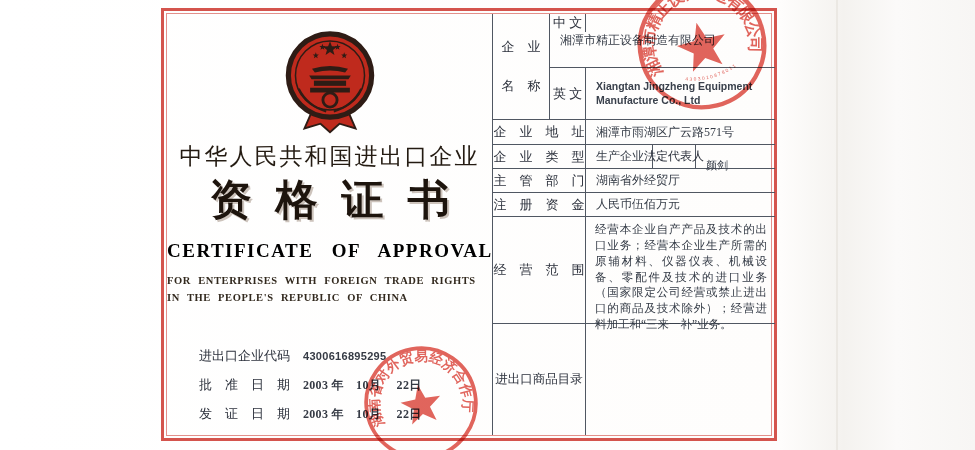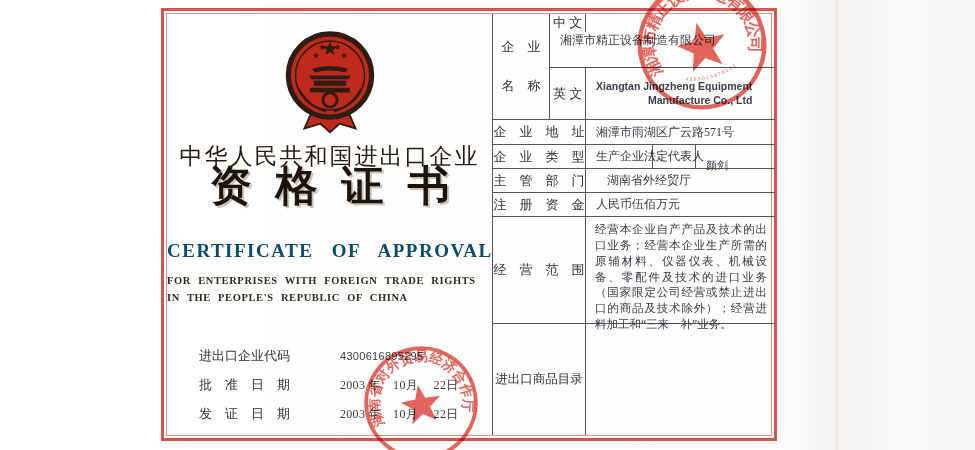--- a/index.html
+++ b/index.html
@@ -18,58 +18,58 @@
   }
   .cert-inner{
     position:absolute;inset:2px;border:1px solid rgba(212,84,77,.65);
   }
 
   
   .left-col{position:absolute;left:0;top:0;width:325px;height:100%;}
   .emblem{display:block;margin:16px auto 0;width:96px;height:106px;}
   .title-cn{position:absolute;top:127px;left:0;width:100%;text-align:center;
     font-size:23px;letter-spacing:2px;color:#241b12;white-space:nowrap;}
-  .title-main{position:absolute;top:144px;left:0;width:100%;text-align:center;
+  .title-main{position:absolute;top:158px;left:0;width:100%;text-align:center;
     font-size:42px;font-weight:bold;letter-spacing:24px;padding-left:24px;box-sizing:border-box;
     color:#1d140d;text-shadow:2px 2px 0 rgba(90,60,35,.30);white-space:nowrap;}
   .title-en{position:absolute;top:226px;left:0;width:100%;text-align:right;
-    font-size:19px;font-weight:bold;letter-spacing:1.5px;word-spacing:12px;color:#0c4a6e;white-space:nowrap;}
+    font-size:19px;font-weight:bold;letter-spacing:1.5px;word-spacing:12px;color:#000000;white-space:nowrap;}
   .subtitle-en{position:absolute;top:259px;left:0;width:100%;text-align:left;
     font-size:10.5px;font-weight:bold;letter-spacing:.6px;word-spacing:4px;line-height:1.6;color:#32291e;}
 
   .fields{position:absolute;top:333px;left:32px;right:10px;}
   .field-row{display:flex;align-items:baseline;height:29px;}
   .field-label{width:104px;font-size:13px;color:#2c313c;white-space:nowrap;flex:none;}
-  .field-value{font-size:11px;font-weight:normal;color:#353a44;
-    font-family:"Liberation Sans","DejaVu Sans",sans-serif;letter-spacing:.3px;margin-left:37px;}
+  .field-value{font-size:11px;font-weight:bold;color:#353a44;
+    font-family:"Liberation Sans","DejaVu Sans",sans-serif;letter-spacing:.3px;}
   .field-value.date{flex:1;padding-right:14px;font-size:12px;
     font-family:"Liberation Serif","DejaVu Serif",serif;}
 
   
   .right-col{position:absolute;left:325px;top:0;width:283px;height:100%;
     border-left:1px solid #505762;display:flex;flex-direction:column;box-sizing:border-box;}
   .t-row{display:flex;border-bottom:1px solid #505762;box-sizing:border-box;flex:none;}
   .t-row.last{border-bottom:none;flex:1;}
   .lab{display:flex;align-items:center;justify-content:center;
     font-size:13px;color:#2c313c;border-right:1px solid #505762;box-sizing:border-box;flex:none;white-space:nowrap;}
   .val{display:flex;align-items:center;font-size:12px;color:#343b46;padding-left:10px;box-sizing:border-box;}
 
   .row-name{height:106px;}
   .name-span{width:57px;flex-direction:column;justify-content:space-around;padding:14px 0;}
   .name-sub{flex:1;display:flex;flex-direction:column;}
   .name-sub-row{display:flex;flex:none;box-sizing:border-box;}
   .name-sub-row.cnr{height:54px;border-bottom:1px solid #505762;flex-direction:column;}
-  .name-sub-row.enr{height:52px;text-align:right;}
+  .name-sub-row.enr{height:52px;}
   .sublab{width:36px;}
   .en-name{font-family:"Liberation Sans","DejaVu Sans",sans-serif;font-weight:bold;
     font-size:10.5px;line-height:1.3;color:#3a414c;}
 
   .row-addr{height:25px;}
   .row-type{height:24px;}
-  .row-dept{height:24px;gap:11px;}
+  .row-dept{height:24px;}
   .row-cap{height:24px;}
   .row-scope{height:107px;}
   .lab-w{width:93px;}
   .type-val{width:67px;border-right:1px solid #505762;}
   .legal-lab{width:43px;font-size:12px;}
   .legal-val{flex:1;font-size:11px;margin-top:18px;}
   .scope-val{flex:1;align-items:flex-start;padding:5px 8px 0 9px;
     font-size:11.5px;line-height:1.38;color:#333a45;text-align:justify;}
   .cat-lab{font-size:12.5px;}
 

